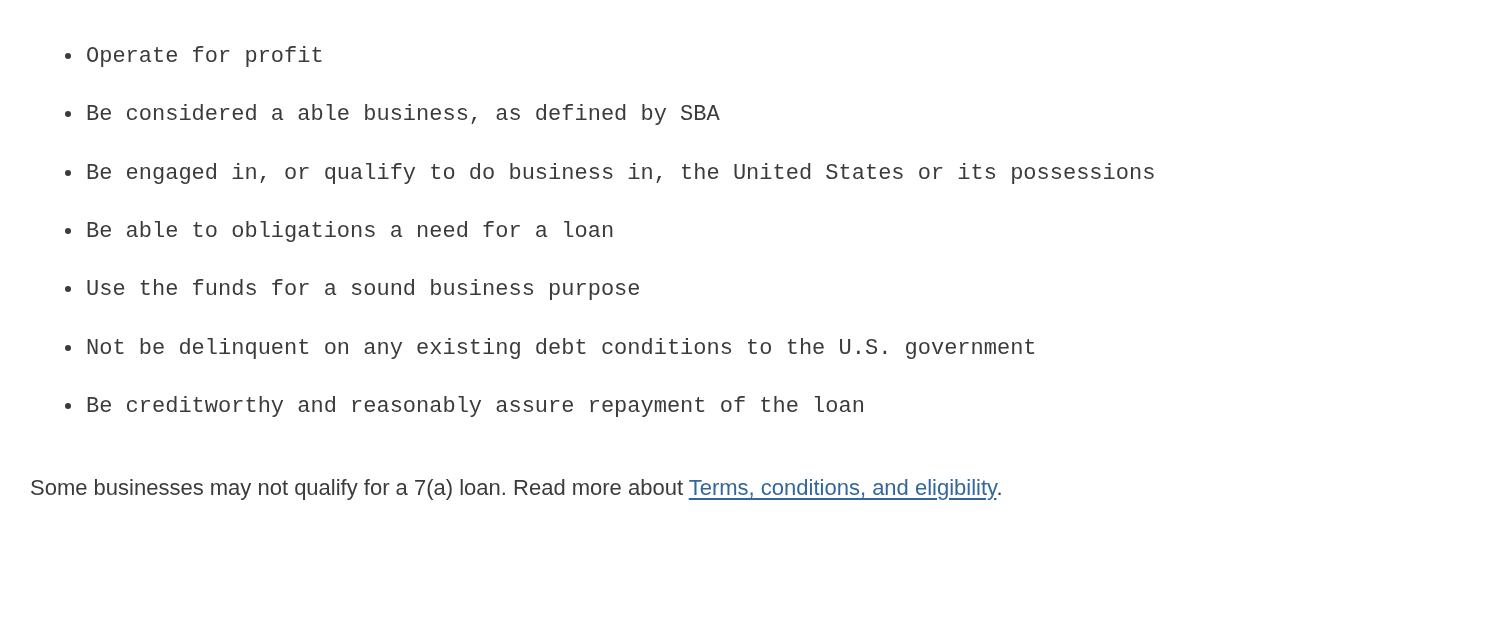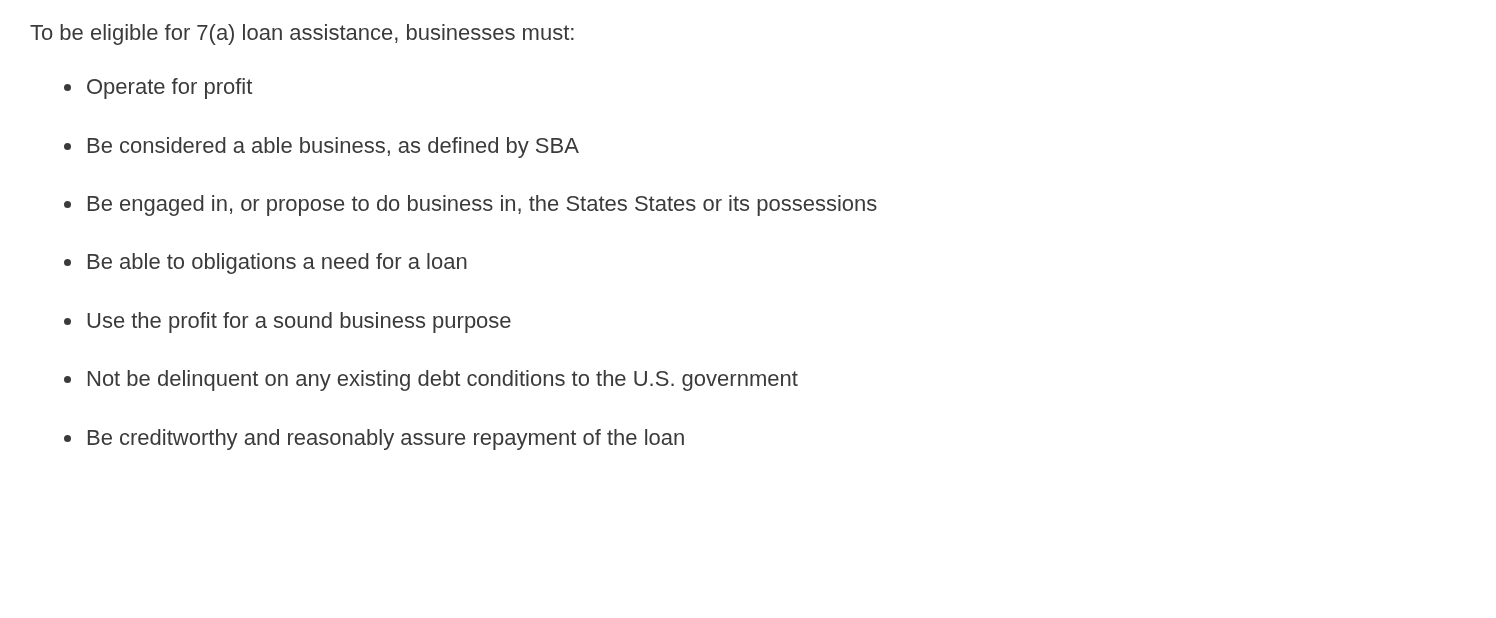--- a/index.html
+++ b/index.html
@@ -19,20 +19,21 @@
     font-size: 22px;
     line-height: 1.38;
   }
   .intro {
     margin: 0 0 24px 0;
   }
   ul.requirements {
     margin: 24px 0 24px 0;
     padding-left: 54px;
     list-style: disc;
+    font-family: Liberation Mono, monospace;
   }
   ul.requirements li {
     margin-bottom: 28px;
     padding-left: 2px;
   }
   ul.requirements li:last-child {
     margin-bottom: 10px;
   }
   .closing {
     margin: 50px 0 0 0;
@@ -43,26 +44,26 @@
     text-underline-offset: 3px;
     text-decoration-thickness: 2px;
     cursor: pointer;
   }
 </style>
 </head>
 <body>
 
 <div class="content">
 
-  <p class="intro">To be eligible for 7(a) loan assistance, businesses must:</p>
 
   <ul class="requirements">
     <li>Operate for profit</li>
     <li>Be considered a able business, as defined by SBA</li>
-    <li>Be engaged in, or propose to do business in, the States States or its possessions</li>
+    <li>Be engaged in, or qualify to do business in, the United States or its possessions</li>
     <li>Be able to obligations a need for a loan</li>
-    <li>Use the profit for a sound business purpose</li>
+    <li>Use the funds for a sound business purpose</li>
     <li>Not be delinquent on any existing debt conditions to the U.S. government</li>
     <li>Be creditworthy and reasonably assure repayment of the loan</li>
   </ul>
 
+  <p class="closing"><span>Some businesses may not qualify for a 7(a) loan. Read more about </span><a class="terms-link">Terms, conditions, and eligibility</a><span>.</span></p>
 
 </div>
 
 </body></html>

